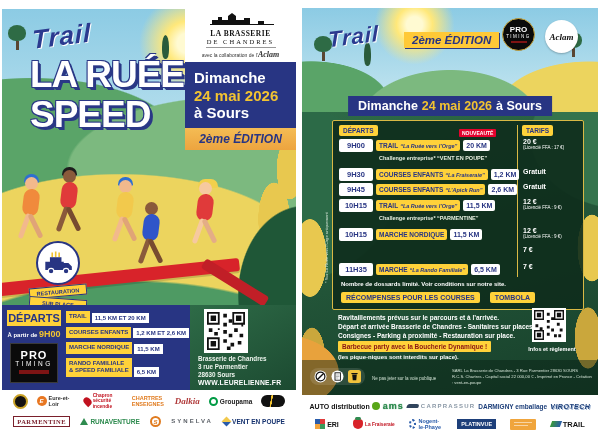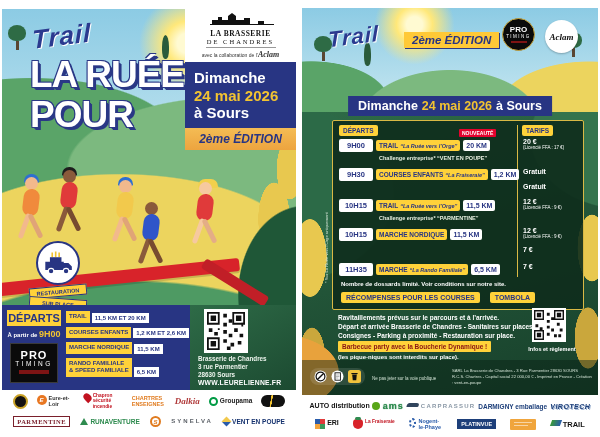--- a/index.html
+++ b/index.html
@@ -160,21 +160,21 @@
     background:rgba(255,255,255,.12);padding:2px 4px;border-radius:8px}
   .noLitter{position:absolute;left:70px;top:16px;font-size:4.5px;color:#cfe0d2}
   .legal{position:absolute;left:150px;top:8px;width:140px;font-size:4.2px;line-height:5.8px;color:#cfe0d2}
 
   
   .sponsors{position:absolute;background:#fff}
   #sponsorsL{left:2px;top:391px;width:294px;height:44px}
   #sponsorsR{left:302px;top:397px;width:296px;height:38px}
   .spRow{display:flex;align-items:center;justify-content:space-around;padding:0 6px;height:20px}
   #sponsorsR .spRow{height:18px}
-  .sp{display:inline-flex;gap:2px;font-size:6px;font-weight:bold;color:#333;white-space:nowrap}
+  .sp{display:inline-flex;align-items:center;gap:2px;font-size:6px;font-weight:bold;color:#333;white-space:nowrap}
   .sp i{display:inline-block}
   .ic-roundel{width:15px;height:15px;border-radius:50%;background:#151210;border:2px solid #c9a227}
   .ic-eure{width:10px;height:10px;border-radius:50%;background:#e87722;color:#fff;font-size:6px;
     font-weight:bold;text-align:center;line-height:10px}
   .ic-eure::after{content:"E"}
   .sp-eure .sptxt{font-size:5.5px;width:26px;white-space:normal;line-height:6px}
   .sp-chapron{color:#c1121f}
   .sp-chapron .sptxt{font-size:4.8px;width:30px;white-space:normal;line-height:5.5px}
   .ic-flame{width:7px;height:9px;background:#c1121f;border-radius:50% 50% 50% 0;transform:rotate(-45deg)}
   .sp-chartres{color:#e07b1f}
@@ -225,21 +225,21 @@
   <div class="illusL"></div>
   <div class="tree" style="left:6px;top:16px">
       <span class="crown"></span>
       <span class="trunk"></span>
     </div>
   <div class="cypress" style="left:160px;top:26px"></div>
 
   <div class="scriptT" id="scriptL">Trail</div>
   <div class="bigT" id="titleL">
     <div>LA RUÉE</div>
-    <div>POUR</div>
+    <div>SPEED</div>
   </div>
 
   <div class="logoBox">
     <svg width="66" height="13" viewBox="0 0 66 13">
         <path fill="#111" d="M4 12V8h6V5h4v3h6V4l4-3 4 3v4h8V6h6v6h8V9h6v3h10v1H2v-1z"></path>
       </svg>
     <div class="lb1">LA BRASSERIE</div>
     <div class="lb2">DE CHANDRES</div>
     <div class="lbSep"></div>
     <div class="lbCollab"><span>avec la collaboration de l’</span><span class="aclam">Aclam</span></div>
@@ -394,20 +394,25 @@
       <span class="dchip">20 KM</span>
     </div>
     <div class="chnote" style="top:34px">Challenge entreprise* “VENT EN POUPE”</div>
 
     <div class="srow" style="top:47px">
       <span class="tchip">9H30</span>
       <span class="lchip"><b>COURSES ENFANTS</b><i class="nm">“La Fraiseraie”</i></span>
       <span class="dchip">1,2 KM</span>
     </div>
 
+    <div class="srow" style="top:62px">
+      <span class="tchip">9H45</span>
+      <span class="lchip"><b>COURSES ENFANTS</b><i class="nm">“L’Apick Run”</i></span>
+      <span class="dchip">2,6 KM</span>
+    </div>
 
     <div class="srow" style="top:78px">
       <span class="tchip">10H15</span>
       <span class="lchip"><b>TRAIL</b><i class="nm">“La Ruée vers l’Orge”</i></span>
       <span class="dchip">11,5 KM</span>
     </div>
     <div class="chnote" style="top:94px">Challenge entreprise* “PARMENTINE”</div>
 
     <div class="srow" style="top:107px">
       <span class="tchip">10H15</span>

